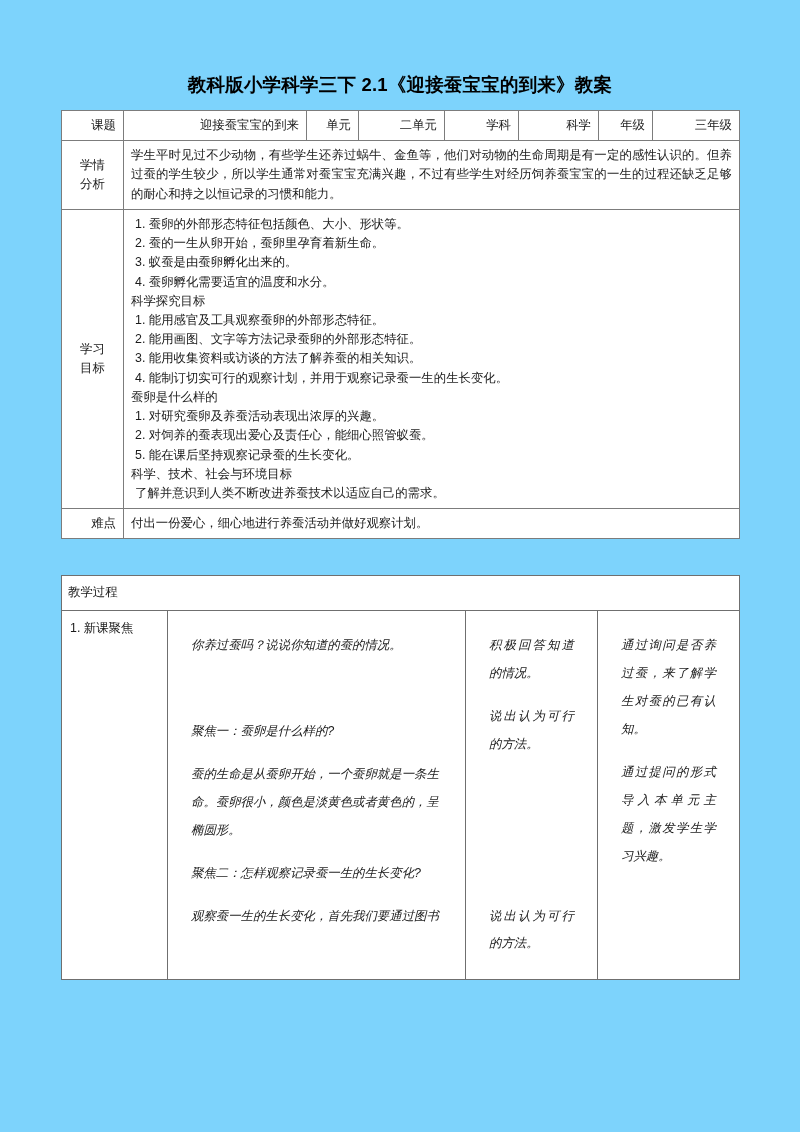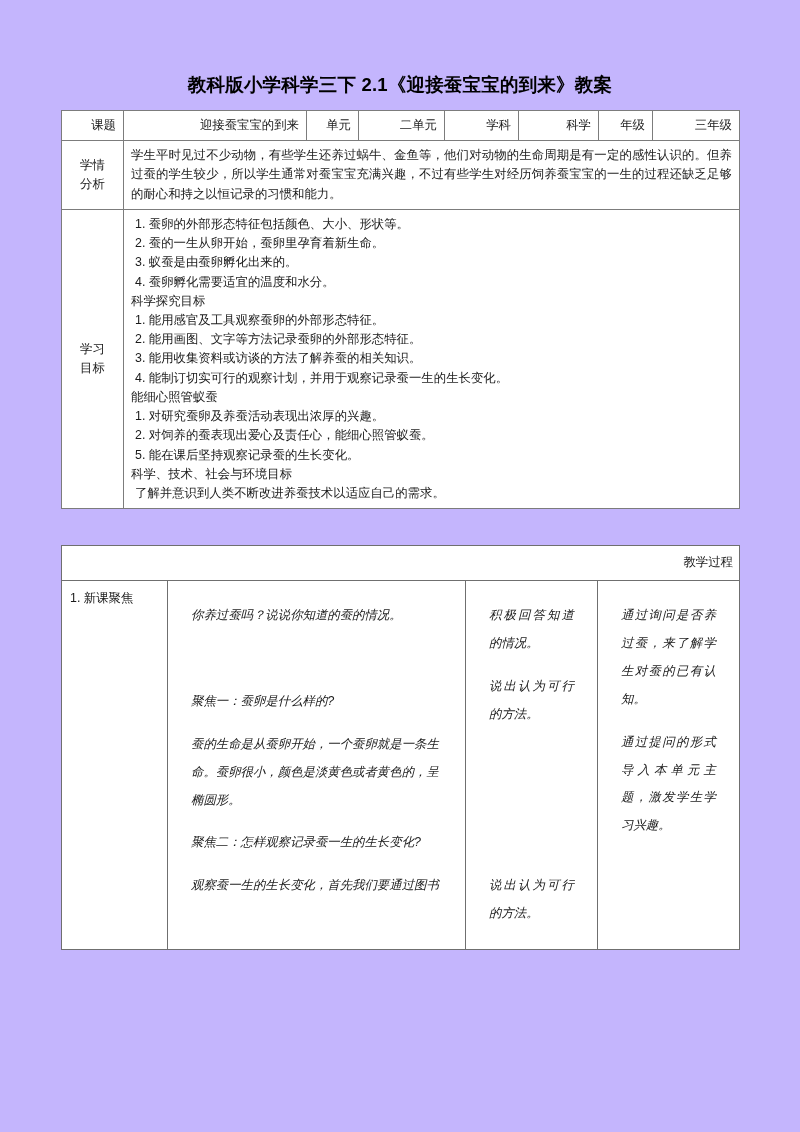--- a/index.html
+++ b/index.html
@@ -11,21 +11,21 @@
     width: 800px;
     height: 1132px;
     font-family: "Liberation Sans", "DejaVu Sans", sans-serif;
     color: #1a1a1a;
     overflow: hidden;
   }
   .page {
     position: relative;
     width: 800px;
     height: 1132px;
-    background: #c4b5fd;
+    background: #7dd3fc;
     box-sizing: border-box;
     padding: 0 61px;
   }
   .doc-title {
     margin: 0;
     padding-top: 72px;
     padding-bottom: 13px;
     text-align: center;
     font-size: 18.5px;
     font-weight: bold;
@@ -78,21 +78,21 @@
     background: #fff;
   }
   table.proc td {
     border: 1px solid #6f6f6f;
     font-size: 12.4px;
     color: #1a1a1a;
     padding: 6px 8px;
     vertical-align: top;
   }
   table.proc td.hdr {
-    text-align: right;
+    text-align: left;
     vertical-align: middle;
     padding: 7px 6px;
     line-height: 1.6;
   }
   td.stage {
     text-align: left;
     vertical-align: top;
     padding-top: 10px;
     line-height: 1.9;
   }
@@ -149,30 +149,34 @@
         <td class="goals-cell" colspan="7">
           <p class="num">1. 蚕卵的外部形态特征包括颜色、大小、形状等。</p>
           <p class="num">2. 蚕的一生从卵开始，蚕卵里孕育着新生命。</p>
           <p class="num">3. 蚁蚕是由蚕卵孵化出来的。</p>
           <p class="num">4. 蚕卵孵化需要适宜的温度和水分。</p>
           <p class="head">科学探究目标</p>
           <p class="num">1. 能用感官及工具观察蚕卵的外部形态特征。</p>
           <p class="num">2. 能用画图、文字等方法记录蚕卵的外部形态特征。</p>
           <p class="num">3. 能用收集资料或访谈的方法了解养蚕的相关知识。</p>
           <p class="num">4. 能制订切实可行的观察计划，并用于观察记录蚕一生的生长变化。</p>
-          <p class="head">能细心照管蚁蚕</p>
+          <p class="head">蚕卵是什么样的</p>
           <p class="num">1. 对研究蚕卵及养蚕活动表现出浓厚的兴趣。</p>
           <p class="num">2. 对饲养的蚕表现出爱心及责任心，能细心照管蚁蚕。</p>
           <p class="num">5. 能在课后坚持观察记录蚕的生长变化。</p>
           <p class="head">科学、技术、社会与环境目标</p>
           <p class="num">了解并意识到人类不断改进养蚕技术以适应自己的需求。</p>
         </td>
       </tr>
 
 
+      <tr class="tight-row">
+        <td class="ctr">难点</td>
+        <td colspan="7">付出一份爱心，细心地进行养蚕活动并做好观察计划。</td>
+      </tr>
     </tbody>
   </table>
 
   <div class="gap"></div>
 
   <table class="proc">
     <colgroup>
       <col style="width:106px">
       <col style="width:298px">
       <col style="width:132px">

